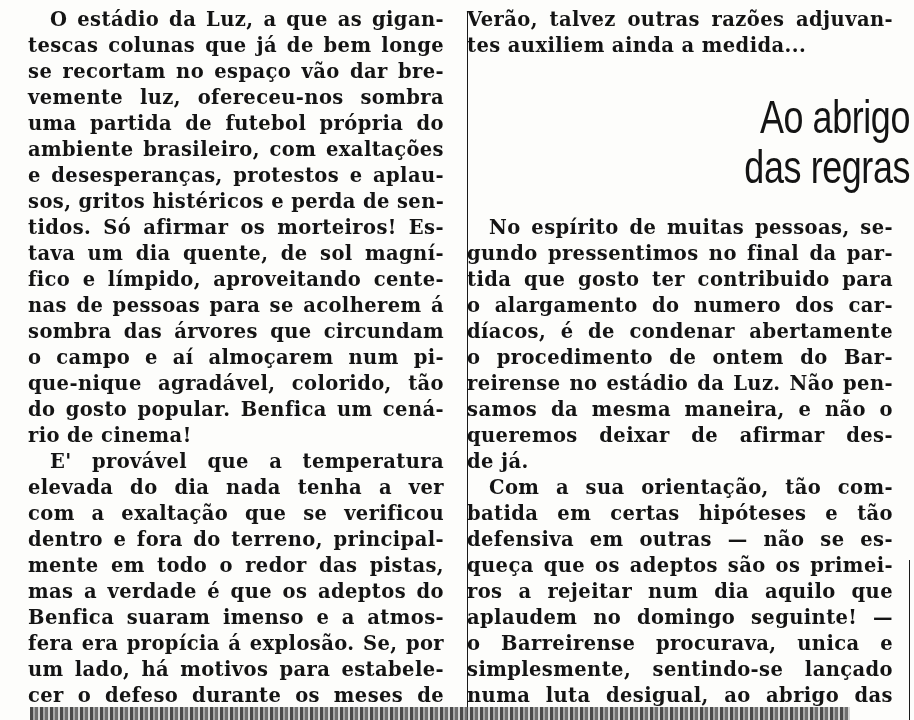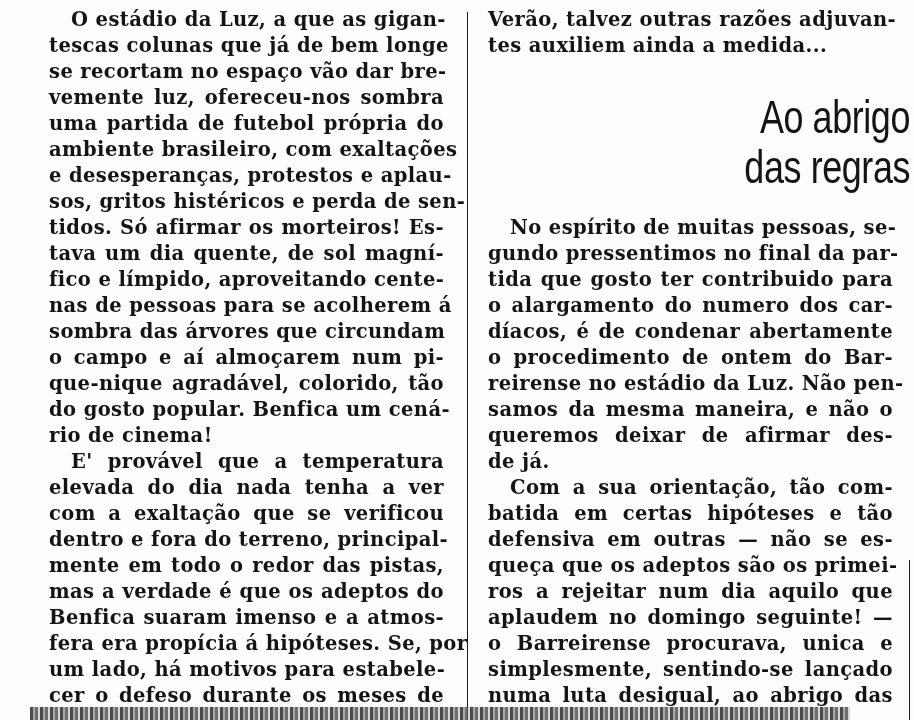--- a/index.html
+++ b/index.html
@@ -10,21 +10,21 @@
   }
   .page { position:absolute; left:0; top:0; width:914px; height:720px; }
   .col {
     position:absolute; top:0;
     font-weight:bold; font-size:19.5px; letter-spacing:0.4px;
   }
   .col-left { left:28px; width:432px; }
   .col-right { left:467px; width:442px; }
   .line {
     position:absolute; left:0; right:16px; height:24px; line-height:24px;
-    white-space:nowrap; text-align:justify; text-align-last:justify;margin-left:21px;
+    white-space:nowrap; text-align:justify; text-align-last:justify;
   }
   .line.last { text-align-last:left; }
   .line.indent { padding-left:22px; }
   .divider {
     position:absolute; left:467px; top:12px; width:0; height:708px;
     border-left:1.5px solid #1a1a1a;
   }
   .right-rule {
     position:absolute; left:909px; top:560px; width:0; height:160px;
     border-left:1.5px solid #1a1a1a;
@@ -65,21 +65,21 @@
     <div class="line" style="top:372px">que-nique agradável, colorido, tão</div>
     <div class="line" style="top:398px">do gosto popular. Benfica um cená-</div>
     <div class="line last" style="top:424px">rio de cinema!</div>
     <div class="line indent" style="top:450px">E' provável que a temperatura</div>
     <div class="line" style="top:476px">elevada do dia nada tenha a ver</div>
     <div class="line" style="top:502px">com a exaltação que se verificou</div>
     <div class="line" style="top:528px">dentro e fora do terreno, principal-</div>
     <div class="line" style="top:554px">mente em todo o redor das pistas,</div>
     <div class="line" style="top:580px">mas a verdade é que os adeptos do</div>
     <div class="line" style="top:606px">Benfica suaram imenso e a atmos-</div>
-    <div class="line" style="top:632px">fera era propícia á hipóteses. Se, por</div>
+    <div class="line" style="top:632px">fera era propícia á explosão. Se, por</div>
     <div class="line" style="top:658px">um lado, há motivos para estabele-</div>
     <div class="line" style="top:684px">cer o defeso durante os meses de</div>
   </div>
 
   <div class="divider"></div>
   <div class="right-rule"></div>
 
   <div class="col col-right">
     <div class="line" style="top:8px">Verão, talvez outras razões adjuvan-</div>
     <div class="line last" style="top:34px">tes auxiliem ainda a medida...</div>

